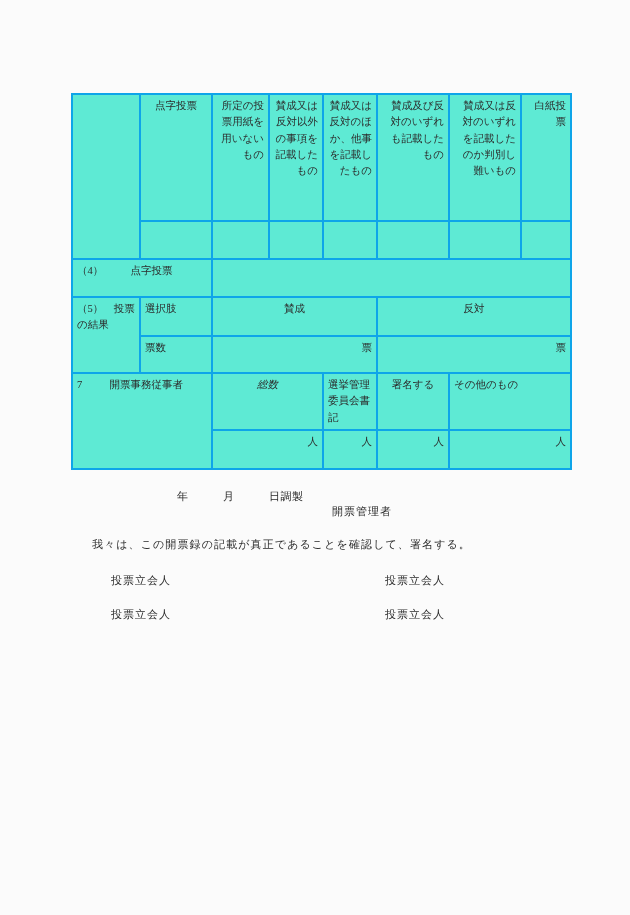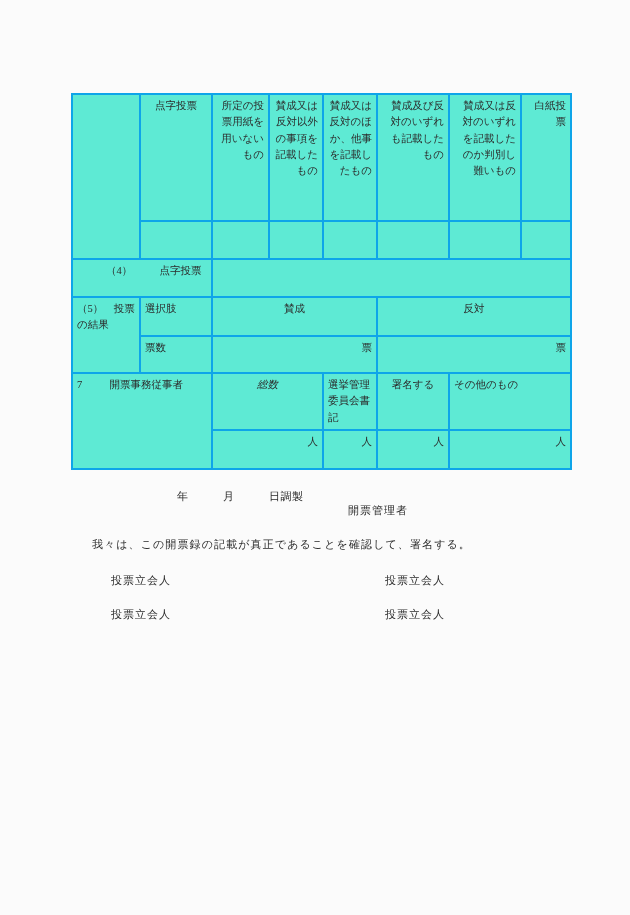--- a/index.html
+++ b/index.html
@@ -54,21 +54,21 @@
 
   .hdr-cell {
     height: 119px;
     text-align: right;
   }
   .hdr-cell.center { text-align: center; }
   .blank-row td { height: 30px; }
 
   
   .r4-label { height: 30px; }
-  .r4-label .lbl { white-space: nowrap; margin-left: 29px; }
+  .r4-label .lbl { white-space: nowrap; }
 
   
   .r5-label { height: 60px; }
   .c-opt { width: 50px; margin-top: 29px; }
   .cell-center {
     text-align: center;
     vertical-align: middle;
   }
   .cell-right {
     text-align: right;
@@ -104,25 +104,24 @@
   .date-line {
     position: absolute;
     left: 153px;
     top: 488px;
     letter-spacing: 0.5px;
     white-space: pre;
     margin-left: 24px;
   }
   .officer-line {
     position: absolute;
-    left: 348px;
+    left: 332px;
     top: 503px;
     letter-spacing: 1px;
     white-space: nowrap;
-    font-family: Liberation Mono, monospace;
   }
   .statement-line {
     position: absolute;
     left: 92px;
     top: 536px;
     letter-spacing: 1.1px;
     white-space: nowrap;
   }
   .sig {
     position: absolute;

